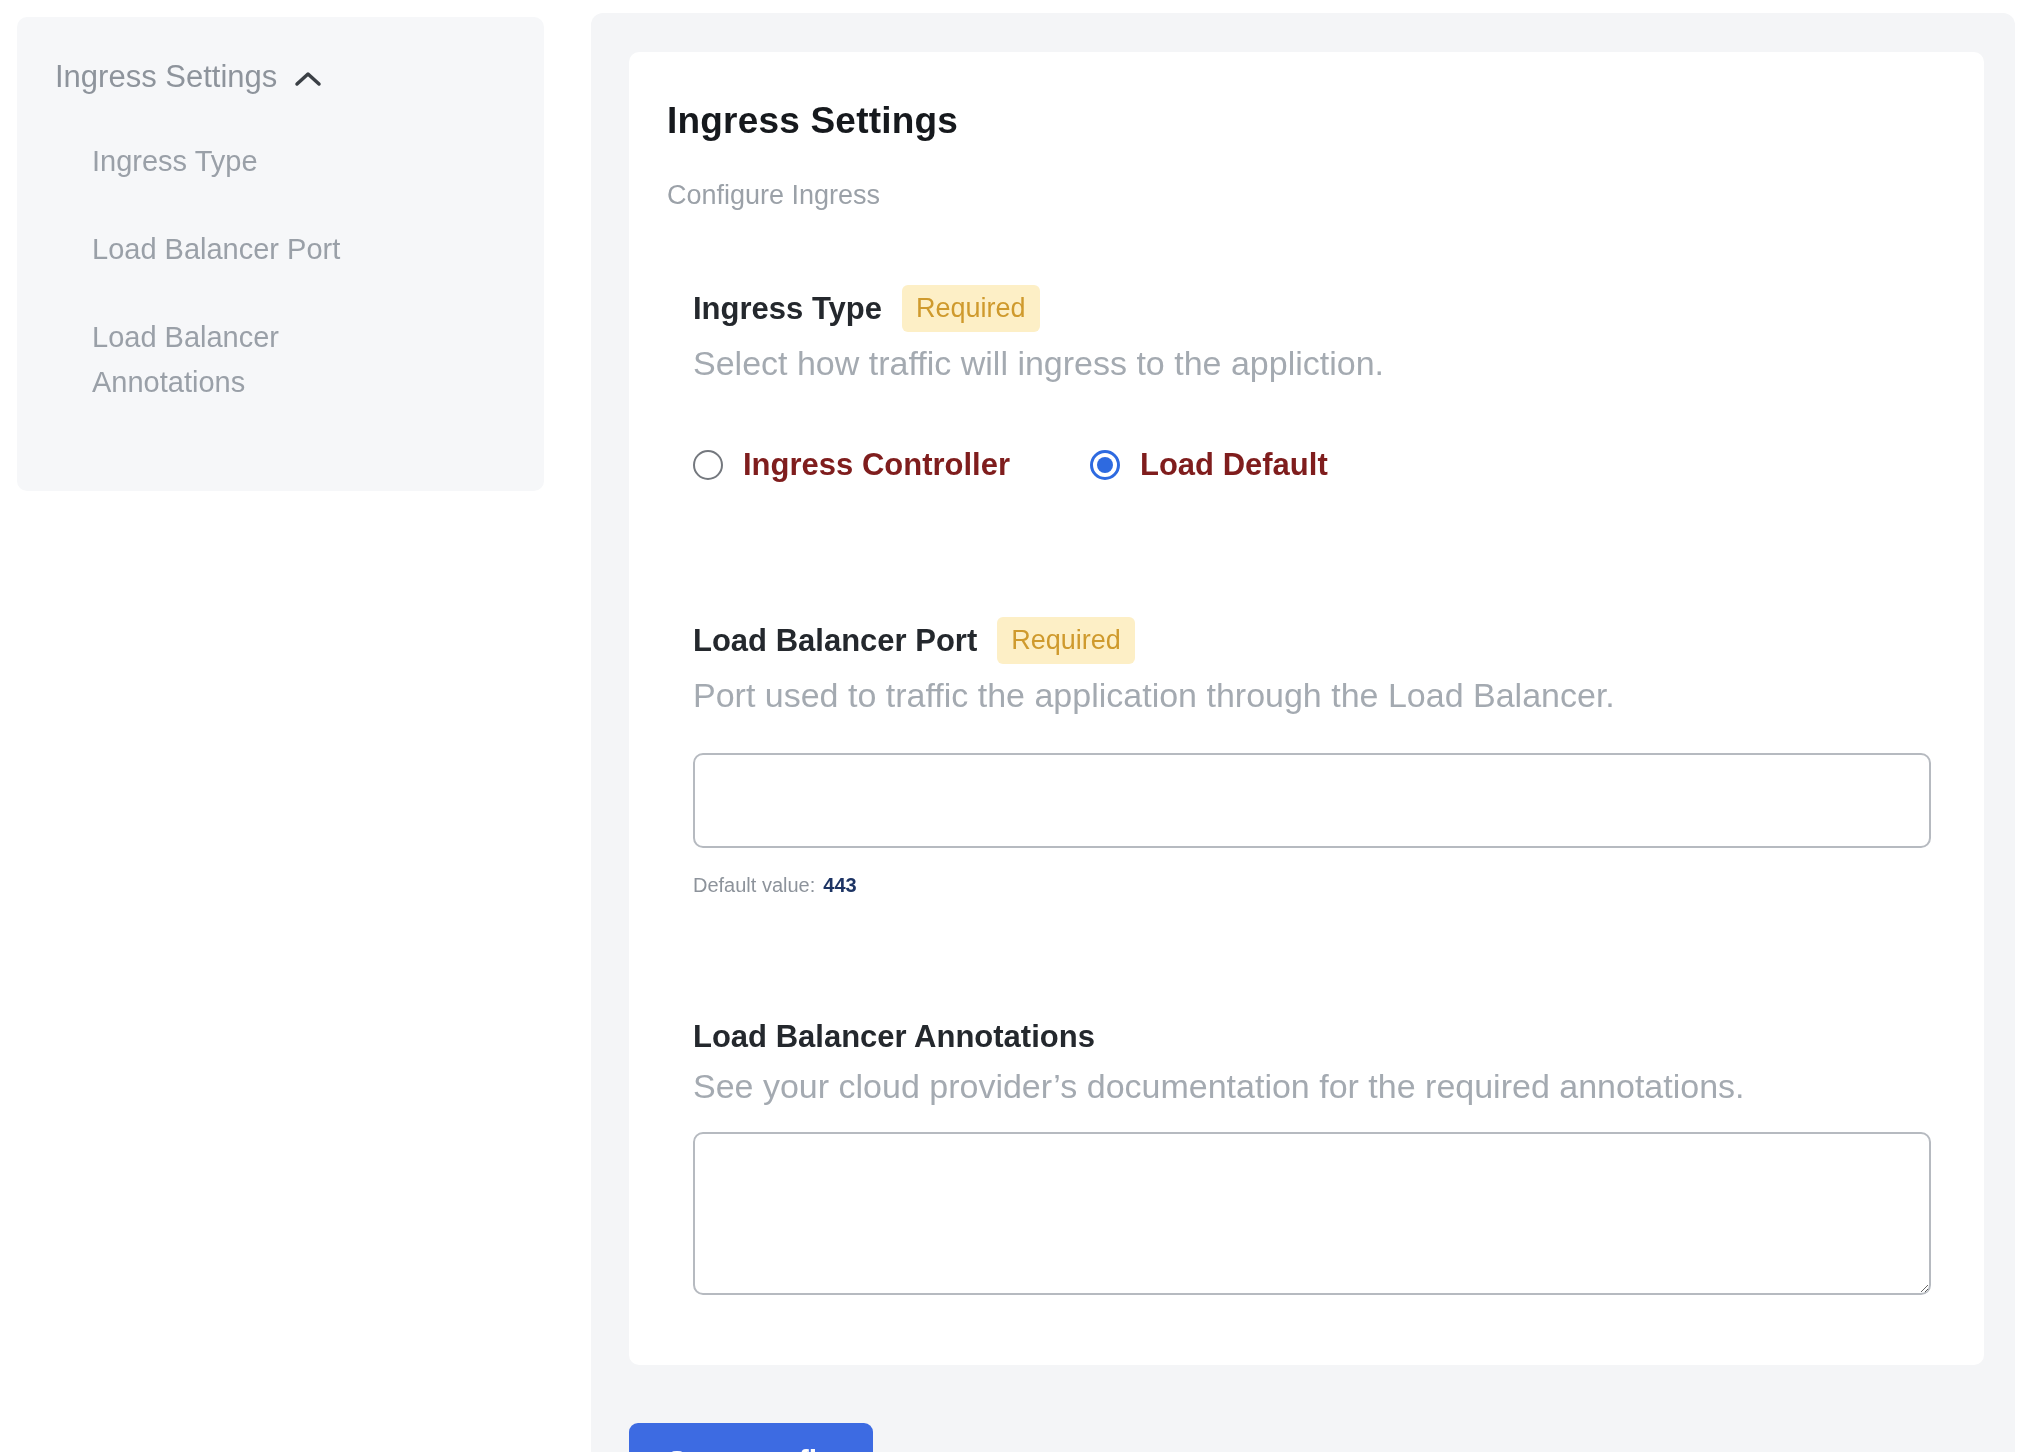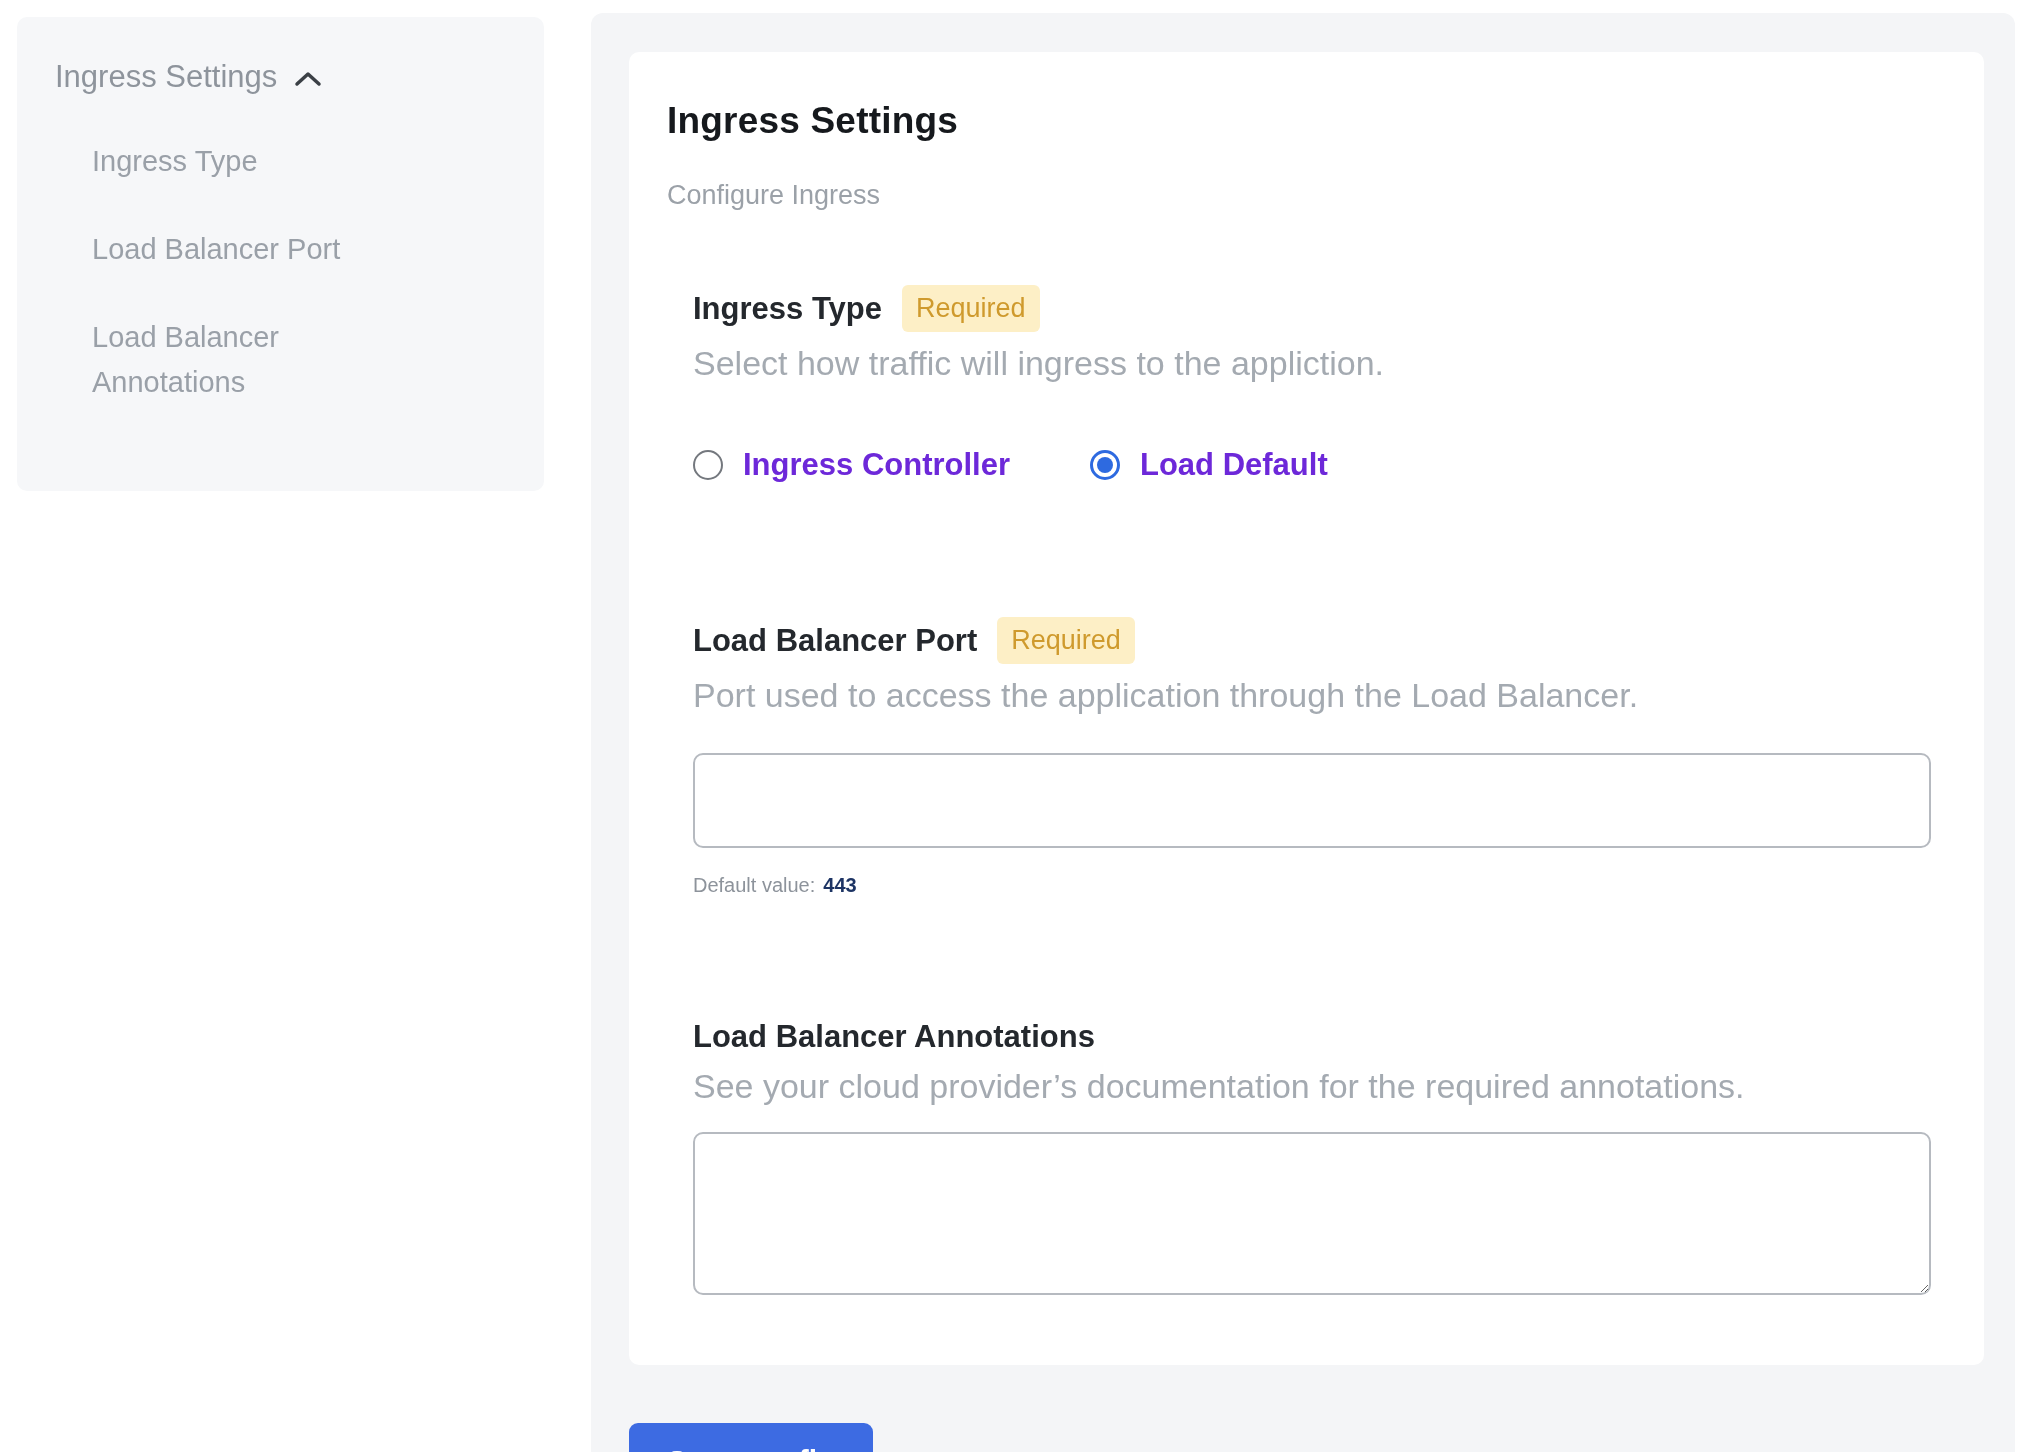--- a/index.html
+++ b/index.html
@@ -128,21 +128,21 @@
     position:absolute;
     left:50%; top:50%;
     transform:translate(-50%,-50%);
     width:16px; height:16px;
     border-radius:50%;
     background:#2e6ae0;
   }
   .radio-label {
     font-size:31px;
     font-weight:600;
-    color:#6d28d9;
+    color:#7f1d1d;
   }
 
   
   .text-input {
     margin-top:38px;
     width:1238px;
     height:95px;
     border:2px solid #b6bac0;
     border-radius:10px;
     font-size:28px;
@@ -240,21 +240,21 @@
               <span class="radio-label">Load Default</span>
             </div>
           </div>
         </div>
 
         <div class="section-2">
           <div class="section-heading-row">
             <span class="section-heading">Load Balancer Port</span>
             <span class="required-badge">Required</span>
           </div>
-          <div class="section-desc">Port used to access the application through the Load Balancer.</div>
+          <div class="section-desc">Port used to traffic the application through the Load Balancer.</div>
           <input class="text-input" type="text" value="" style="">
           <div class="default-line">
             <span>Default value:</span><span class="default-value">443</span>
           </div>
         </div>
 
         <div class="section-3">
           <div class="section-heading-row">
             <span class="section-heading">Load Balancer Annotations</span>
           </div>

